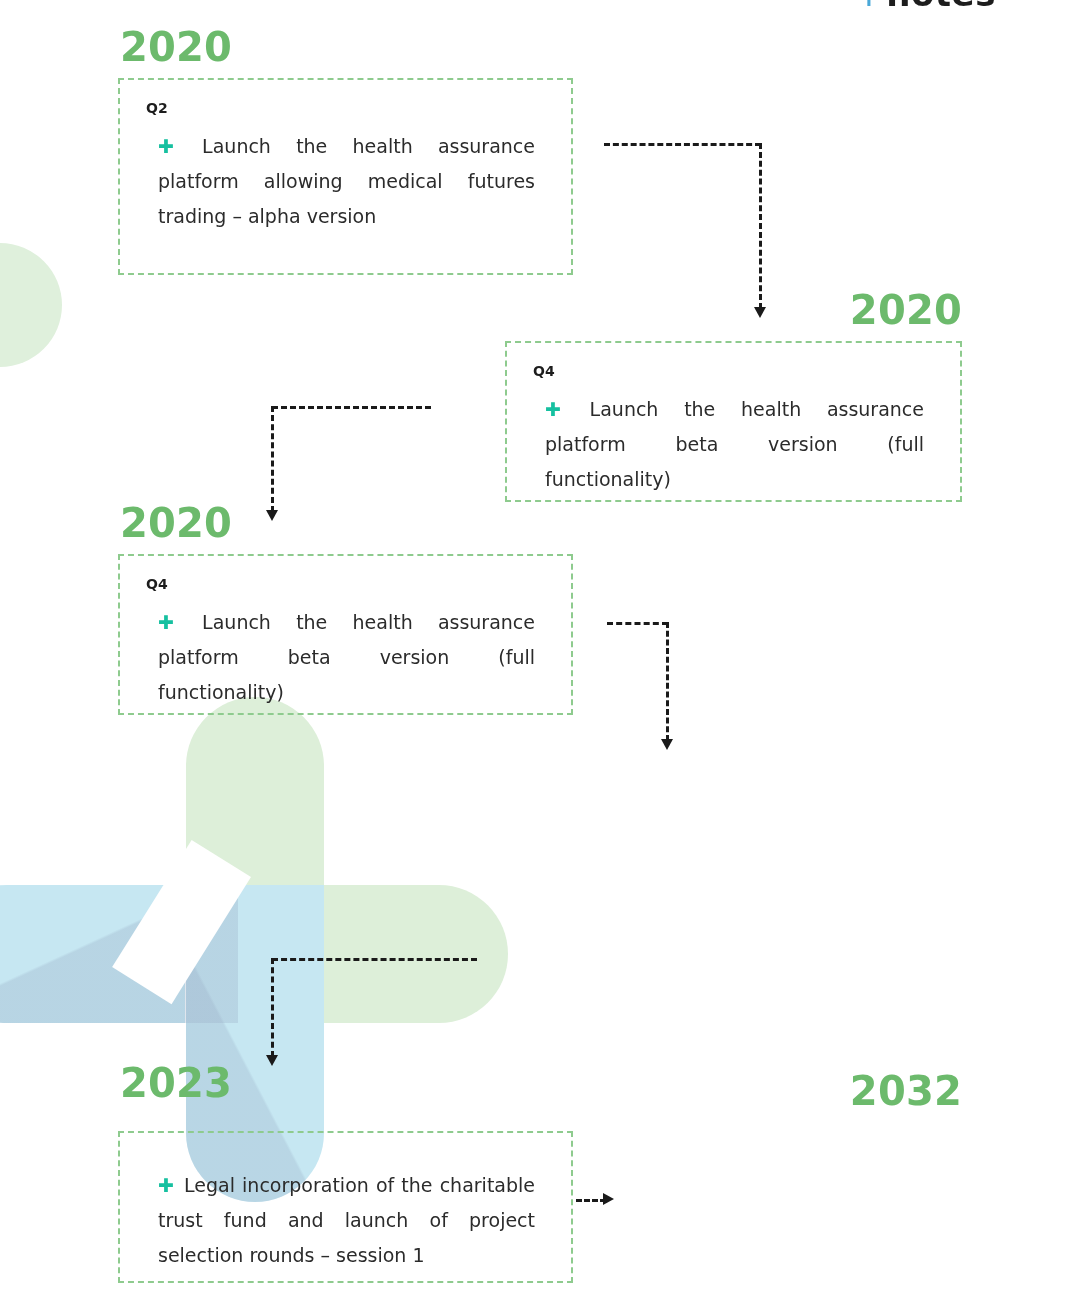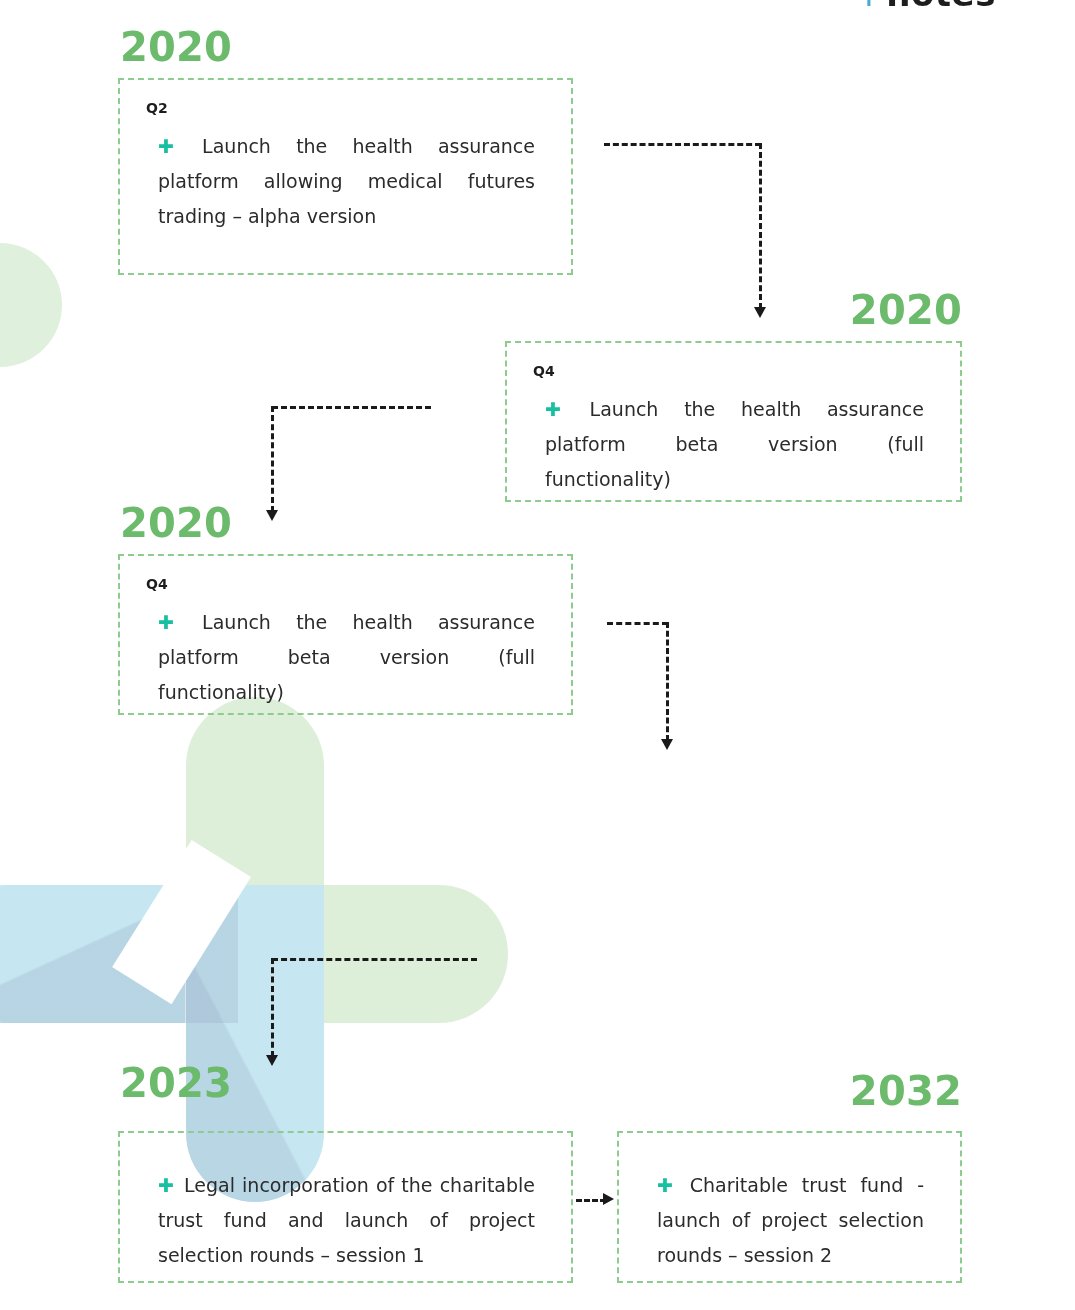--- a/index.html
+++ b/index.html
@@ -244,17 +244,14 @@
     <div class="body"><span class="bullet">✚</span><span>Legal incorporation of the charitable trust fund and launch of project selection rounds – session 1</span></div>
   </div>
 
   <div class="conn">
     <div class="h-dash" style="left:576px; top:1199px; width:30px;"></div>
     <div class="arrow-right" style="left:603px; top:1193px;"></div>
   </div>
 
   <div class="year right" style="left:700px; top:1071px; width:262px;">2032</div>
 
-  <div class="box" style="left:617px; top:1131px; width:345px; height:152px; padding-top:23px;">
-    <div class="body"><span class="bullet">✚</span><span>Charitable trust fund - launch of project selection rounds – session 2</span></div>
-  </div>
 
 </div>
 
 </body></html>

